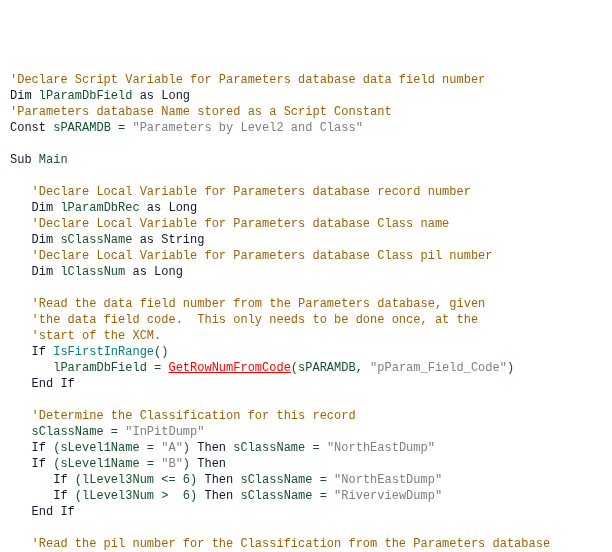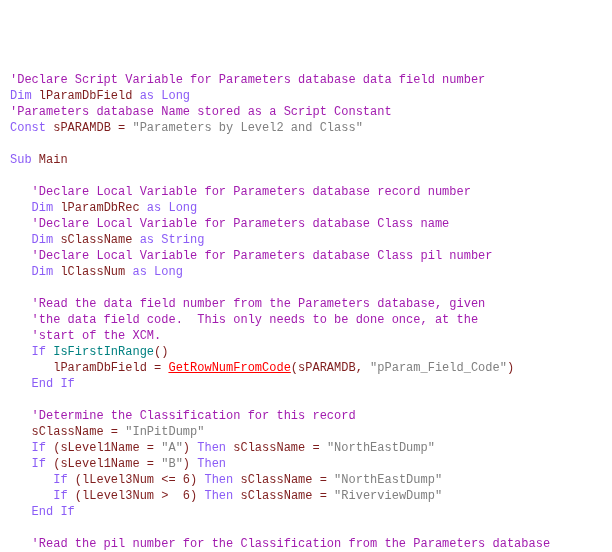--- a/index.html
+++ b/index.html
@@ -7,23 +7,23 @@
     background: #ffffff;
     font-family: "Courier New", monospace;
     font-size: 12px;
     line-height: 16px;
     padding: 8px 10px;
     white-space: pre;
     color: #000000;
     width: 612px;
   }
   .line { display: block; }
-  .comment { color: #a21caf; }
-  .keyword { color: #8b5cf6; }
-  .identifier { color: #7f1d1d; }
+  .comment { color: #a16207; }
+  .keyword { color: #0f172a; }
+  .identifier { color: #14532d; }
   .string { color: #808080; }
   .func-red { color: #ff0000; text-decoration: underline; }
   .func-teal { color: #008080; margin-top: 47px; }
 </style>
 </head>
 <body>
 
 
 
 <div><span class="line"><span class="comment">'Declare Script Variable for Parameters database data field number</span></span><span class="line"><span class="keyword">Dim</span><span class="identifier"> lParamDbField </span><span class="keyword">as Long</span></span><span class="line"><span class="comment">'Parameters database Name stored as a Script Constant</span></span><span class="line"><span class="keyword">Const</span><span class="identifier"> sPARAMDB = </span><span class="string">"Parameters by Level2 and Class"</span></span><span class="line"> </span><span class="line"><span class="keyword">Sub</span><span class="identifier"> Main</span></span><span class="line"> </span><span class="line">   <span class="comment">'Declare Local Variable for Parameters database record number</span></span><span class="line">   <span class="keyword">Dim</span><span class="identifier"> lParamDbRec </span><span class="keyword">as Long</span></span><span class="line">   <span class="comment">'Declare Local Variable for Parameters database Class name</span></span><span class="line">   <span class="keyword">Dim</span><span class="identifier"> sClassName </span><span class="keyword">as String</span></span><span class="line">   <span class="comment">'Declare Local Variable for Parameters database Class pil number</span></span><span class="line">   <span class="keyword">Dim</span><span class="identifier"> lClassNum </span><span class="keyword">as Long</span></span><span class="line"> </span><span class="line">   <span class="comment">'Read the data field number from the Parameters database, given</span></span><span class="line">   <span class="comment">'the data field code.  This only needs to be done once, at the</span></span><span class="line">   <span class="comment">'start of the XCM.</span></span><span class="line">   <span class="keyword">If</span><span class="func-teal"> IsFirstInRange</span><span class="identifier">()</span></span><span class="line">      <span class="identifier">lParamDbField = </span><span class="func-red">GetRowNumFromCode</span><span class="identifier">(sPARAMDB, </span><span class="string">"pParam_Field_Code"</span><span class="identifier">)</span></span><span class="line">   <span class="keyword">End If</span></span><span class="line"> </span><span class="line">   <span class="comment">'Determine the Classification for this record</span></span><span class="line">   <span class="identifier">sClassName = </span><span class="string">"InPitDump"</span></span><span class="line">   <span class="keyword">If</span><span class="identifier"> (sLevel1Name = </span><span class="string">"A"</span><span class="identifier">) </span><span class="keyword">Then</span><span class="identifier"> sClassName = </span><span class="string">"NorthEastDump"</span></span><span class="line">   <span class="keyword">If</span><span class="identifier"> (sLevel1Name = </span><span class="string">"B"</span><span class="identifier">) </span><span class="keyword">Then</span></span><span class="line">      <span class="keyword">If</span><span class="identifier"> (lLevel3Num &lt;= 6) </span><span class="keyword">Then</span><span class="identifier"> sClassName = </span><span class="string">"NorthEastDump"</span></span><span class="line">      <span class="keyword">If</span><span class="identifier"> (lLevel3Num &gt;  6) </span><span class="keyword">Then</span><span class="identifier"> sClassName = </span><span class="string">"RiverviewDump"</span></span><span class="line">   <span class="keyword">End If</span></span><span class="line"> </span><span class="line">   <span class="comment">'Read the pil number for the Classification from the Parameters database</span></span></div>

